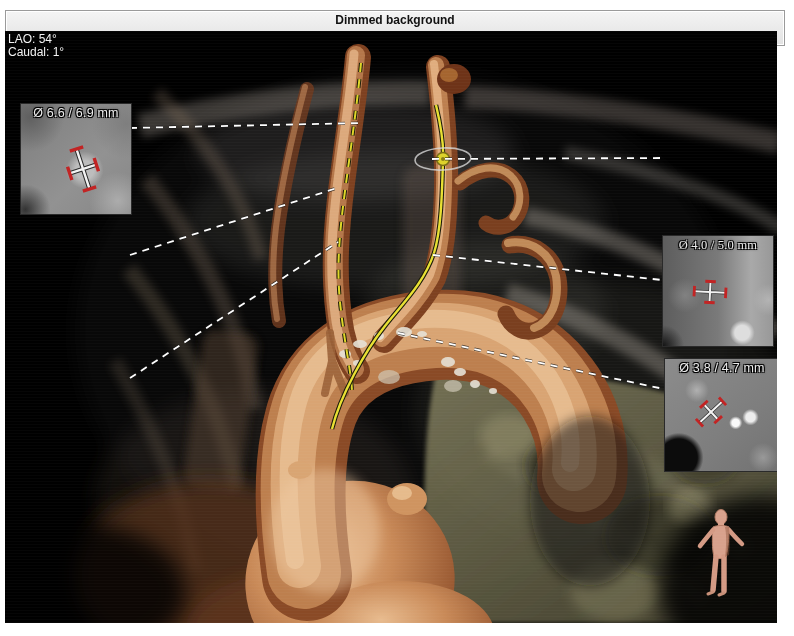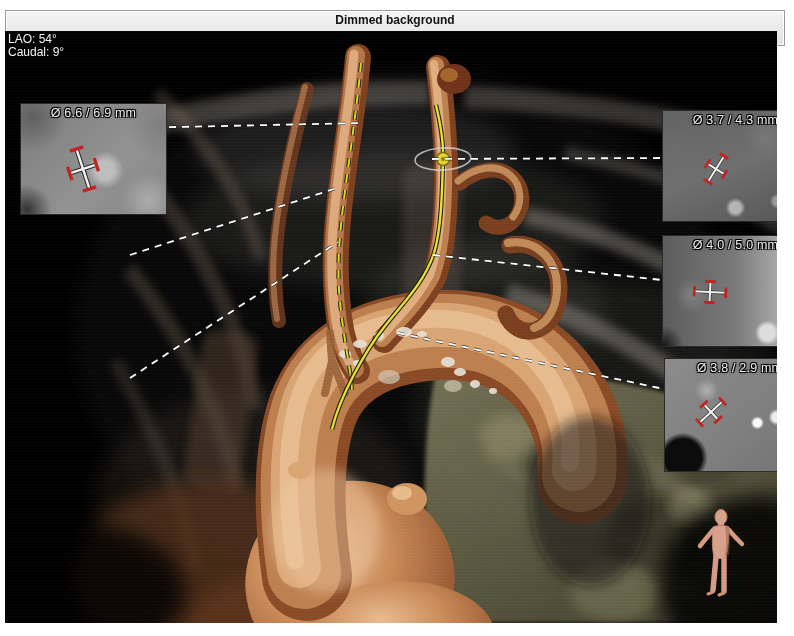--- a/index.html
+++ b/index.html
@@ -18,21 +18,21 @@
   .viewport{position:absolute;left:5px;top:31px;width:772px;height:592px;
     background:#000;overflow:hidden;}
   .scene{position:absolute;left:0;top:0;}
   .scanlines{position:absolute;left:0;top:0;width:780px;height:592px;
     background:repeating-linear-gradient(0deg,rgba(255,255,255,0.025) 0 1px,rgba(0,0,0,0) 1px 3px);
     pointer-events:none;}
   .orientation{position:absolute;left:3px;top:2px;color:#f2f2f2;font-size:12px;line-height:13px;}
 
   
   .mpanel{position:absolute;width:110px;height:110px;border:1px solid #2a2a2a;
-    box-sizing:content-box;overflow:hidden;padding-left:35px;}
+    box-sizing:content-box;overflow:hidden;}
   .mpanel .mlabel{position:absolute;left:0;top:2px;width:100%;text-align:center;
     font-size:12.5px;color:#ededed;letter-spacing:.2px;
     text-shadow:-1px -1px 0 #000,1px -1px 0 #000,-1px 1px 0 #000,1px 1px 0 #000,0 0 3px #000;}
   .xh{position:absolute;}
 
   .p-l1{left:15px;top:72px;background:
     radial-gradient(circle 26px at 58% 60%, #bdbdbd 0 35%, rgba(189,189,189,0) 72%),
     radial-gradient(circle 40px at 88% 88%, rgba(178,178,178,.85), rgba(178,178,178,0) 72%),
     radial-gradient(circle 35px at 4% 96%, rgba(35,35,35,.85), rgba(35,35,35,0) 72%),
     radial-gradient(circle 46px at 8% 12%, rgba(92,92,92,.9), rgba(92,92,92,0) 75%),
@@ -54,21 +54,21 @@
     radial-gradient(circle 13px at 50% 88%, #b4b4b4 0 42%, rgba(180,180,180,0) 76%),
     radial-gradient(circle 10px at 79% 82%, #9c9c9c 0 42%, rgba(156,156,156,0) 76%),
     radial-gradient(circle 30px at 70% 24%, rgba(128,128,128,.6), rgba(128,128,128,0) 72%),
     radial-gradient(circle 42px at 8% 40%, rgba(112,112,112,.5), rgba(112,112,112,0) 72%),
     linear-gradient(160deg,#636363,#6f6f6f 50%,#565656);}
   .p-r2{left:657px;top:204px;background:
     radial-gradient(circle 16px at 72% 88%, #dedede 0 46%, rgba(222,222,222,0) 78%),
     radial-gradient(circle 22px at 96% 58%, rgba(188,188,188,.75), rgba(188,188,188,0) 72%),
     radial-gradient(circle 24px at 20% 54%, rgba(150,150,150,.55), rgba(150,150,150,0) 72%),
     radial-gradient(circle 30px at 0% 100%, rgba(12,12,12,.9), rgba(12,12,12,0) 70%),
-    linear-gradient(90deg,#5d5d5d,#7a7a7a 50%,#a9a9a9 80%,#989898);}
+    linear-gradient(90deg,#5d5d5d,#7a7a7a 50%,#a9a9a9 80%,#989898); font-family: Liberation Serif, serif;}
   .p-r3{left:659px;top:327px;width:114px;height:112px;background:
     radial-gradient(circle 31px at 12% 88%, #0c0c0c 0 60%, rgba(12,12,12,0) 80%),
     radial-gradient(circle 8px at 62% 57%, #fafafa 0 46%, rgba(250,250,250,0) 82%),
     radial-gradient(circle 10px at 75% 52%, #ededed 0 46%, rgba(237,237,237,0) 82%),
     radial-gradient(circle 16px at 28% 28%, rgba(184,184,184,.85), rgba(184,184,184,0) 74%),
     radial-gradient(circle 20px at 86% 88%, rgba(168,168,168,.7), rgba(168,168,168,0) 74%),
     linear-gradient(140deg,#8c8c8c,#7e7e7e 60%,#727272);}
 </style>
 </head>
 <body>
@@ -259,55 +259,45 @@
             <path d="M29,88 l-5,2"></path>
         </g>
         <path d="M30,22 C32,32 31,44 30,52 L34,50 C35,40 35,30 34,22 Z" fill="rgba(140,85,60,0.45)" stroke="none"></path>
       </g>
     </svg>
 
     <div class="scanlines"></div>
 
     <div class="orientation">
       <div>LAO: 54°</div>
-      <div>Caudal: 9°</div>
+      <div>Caudal: 1°</div>
     </div>
 
     <div class="mpanel p-l1">
       <span class="mlabel">Ø 6.6 / 6.9 mm</span>
       <svg class="xh" width="44" height="52" viewBox="0 0 44 52" style="left:40px;top:39px;transform:rotate(-18deg);">
         <g fill="none">
             <path d="M22,5 L22,47 M8,26 L36,26" stroke="#2a2a2a" stroke-width="4.4"></path>
         <path d="M22,5 L22,47 M8,26 L36,26" stroke="#f2f2f2" stroke-width="2.4"></path>
         <path d="M15,5 L29,5 M15,47 L29,47 M8,19 L8,33 M36,19 L36,33" stroke="#c22424" stroke-width="3.4"></path>
-          </g>
-      </svg>
-    </div>
-    <div class="mpanel p-r1">
-      <span class="mlabel">Ø 3.7 / 4.3 mm</span>
-      <svg class="xh" width="44" height="52" viewBox="0 0 44 52" style="left:31px;top:32px;transform:rotate(32deg) scale(0.72);">
-        <g fill="none">
-            <path d="M22,5 L22,47 M8,26 L36,26" stroke="#2a2a2a" stroke-width="4.4"></path>
-        <path d="M22,5 L22,47 M8,26 L36,26" stroke="#f2f2f2" stroke-width="2.8"></path>
-        <path d="M15,5 L29,5 M15,47 L29,47 M8,19 L8,33 M36,19 L36,33" stroke="#c22424" stroke-width="3.8"></path>
           </g>
       </svg>
     </div>
     <div class="mpanel p-r2">
       <span class="mlabel">Ø 4.0 / 5.0 mm</span>
       <svg class="xh" width="44" height="52" viewBox="0 0 44 52" style="left:25px;top:30px;transform:rotate(93deg) scale(0.75);">
         <g fill="none">
             <path d="M22,5 L22,47 M8,26 L36,26" stroke="#2a2a2a" stroke-width="4.4"></path>
         <path d="M22,5 L22,47 M8,26 L36,26" stroke="#f2f2f2" stroke-width="2.8"></path>
         <path d="M15,5 L29,5 M15,47 L29,47 M8,19 L8,33 M36,19 L36,33" stroke="#c22424" stroke-width="3.8"></path>
           </g>
       </svg>
     </div>
     <div class="mpanel p-r3">
-      <span class="mlabel">Ø 3.8 / 2.9 mm</span>
+      <span class="mlabel">Ø 3.8 / 4.7 mm</span>
       <svg class="xh" width="44" height="52" viewBox="0 0 44 52" style="left:24px;top:27px;transform:rotate(47deg) scale(0.75);">
         <g fill="none">
             <path d="M22,5 L22,47 M8,26 L36,26" stroke="#2a2a2a" stroke-width="4.4"></path>
         <path d="M22,5 L22,47 M8,26 L36,26" stroke="#f2f2f2" stroke-width="2.8"></path>
         <path d="M15,5 L29,5 M15,47 L29,47 M8,19 L8,33 M36,19 L36,33" stroke="#c22424" stroke-width="3.8"></path>
           </g>
       </svg>
     </div>
   </div>
 </div>

